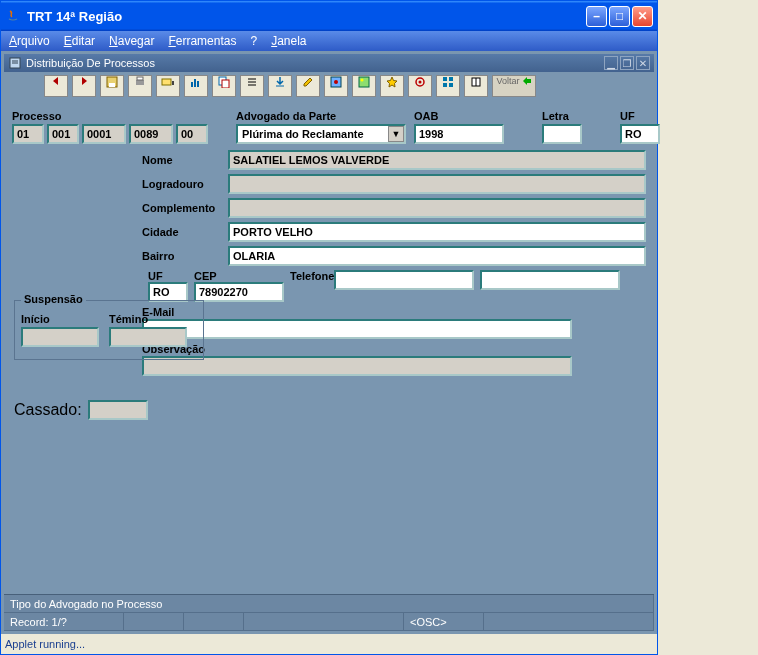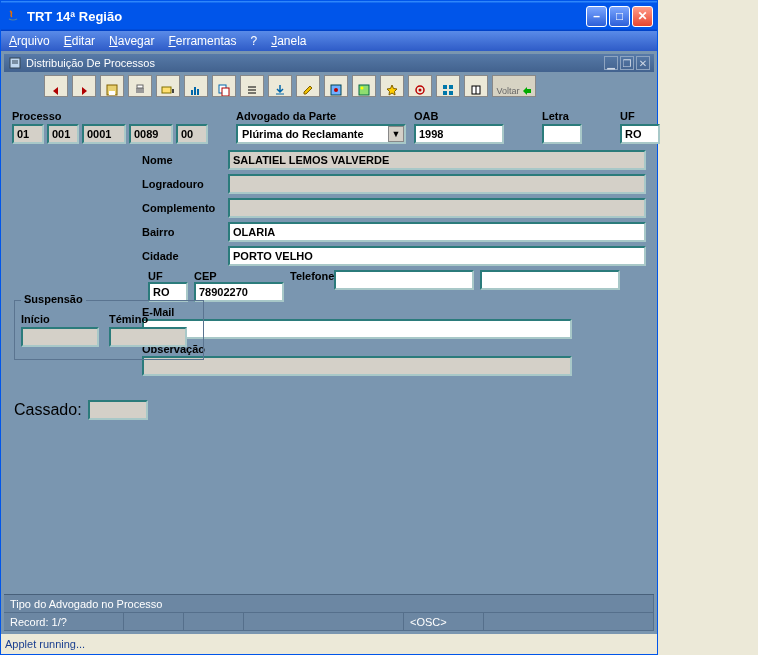--- a/index.html
+++ b/index.html
@@ -81,21 +81,21 @@
   height:28px;
   display:flex;
   align-items:center;
   padding:2px 40px;
   gap:4px;
 }
 .tbtn{
   width:24px;height:22px;
   background:#ece9d8;
   border:1px solid #888;
-  display:flex;align-items:flex-end;justify-content:center;
+  display:flex;align-items:flex-start;justify-content:center;
   font-size:12px;
 }
 .tbtn.voltar{width:44px;background:#d7d3c3;font-size:9px;color:#666;gap:2px;}
 .form-area{
   flex:1;
   background:#7a96b0;
   padding:10px 8px;
   position:relative;
   color:black;
 }
@@ -345,26 +345,26 @@
           </div>
         <div class="row">
             <span class="label-col">Logradouro</span>
             <input class="fld ro wide" style="width: 430px;" value="">
           </div>
         <div class="row">
             <span class="label-col">Complemento</span>
             <input class="fld ro wide" style="width: 430px;" value="">
           </div>
         <div class="row">
+            <span class="label-col">Cidade</span>
+            <input class="fld wide" style="font-weight: bold; width: 430px;" value="PORTO VELHO">
+          </div>
+        <div class="row">
             <span class="label-col">Bairro</span>
             <input class="fld wide" style="font-weight: bold; width: 430px;" value="OLARIA">
-          </div>
-        <div class="row">
-            <span class="label-col">Cidade</span>
-            <input class="fld wide" style="font-weight: bold; width: 430px;" value="PORTO VELHO">
           </div>
         <div class="row">
           <span class="label-col" style="width:0;"></span>
           <div style="display:flex;gap:6px;">
              <div style="display:flex;flex-direction:column;">
                 <span class="lbl">UF</span>
                 <input class="fld" style="width: 40px; font-weight: bold;" value="RO">
               </div>
              <div style="display:flex;flex-direction:column;">
                 <span class="lbl">CEP</span>

